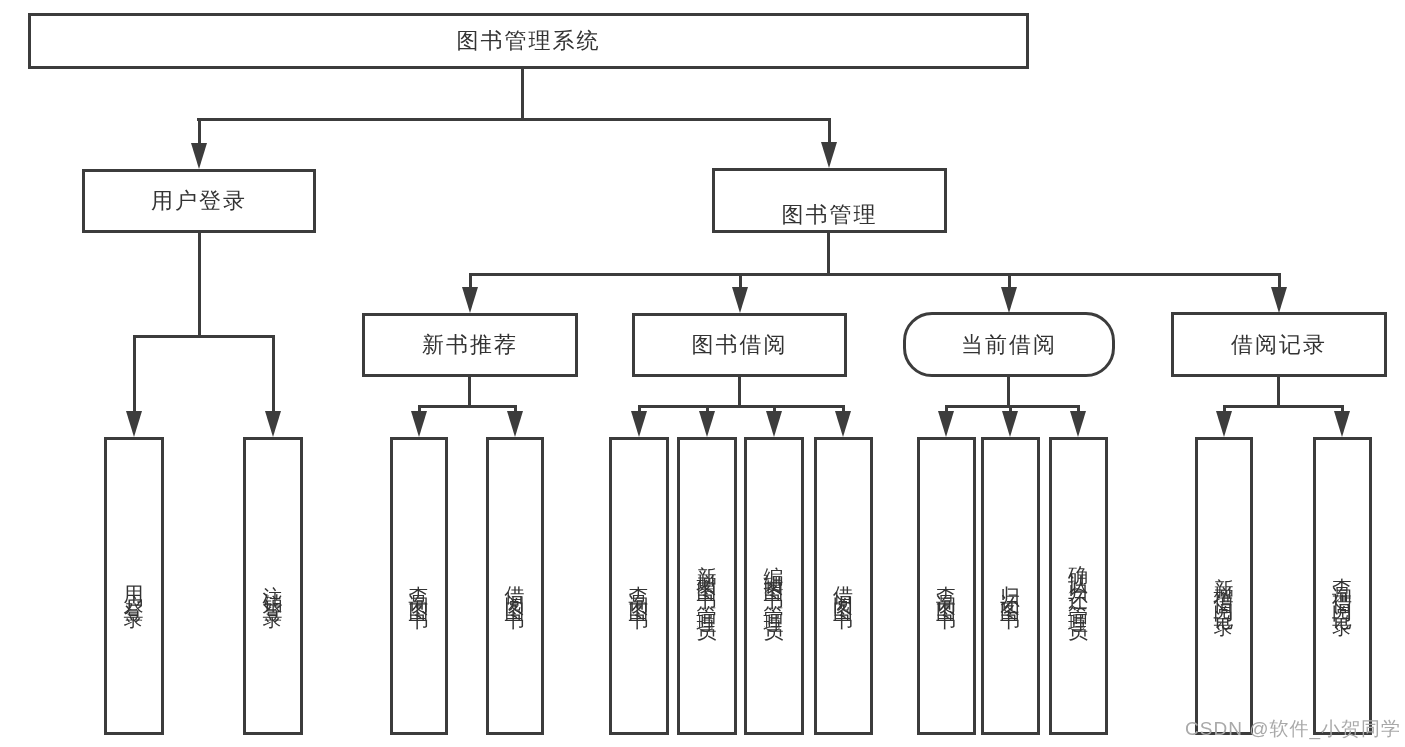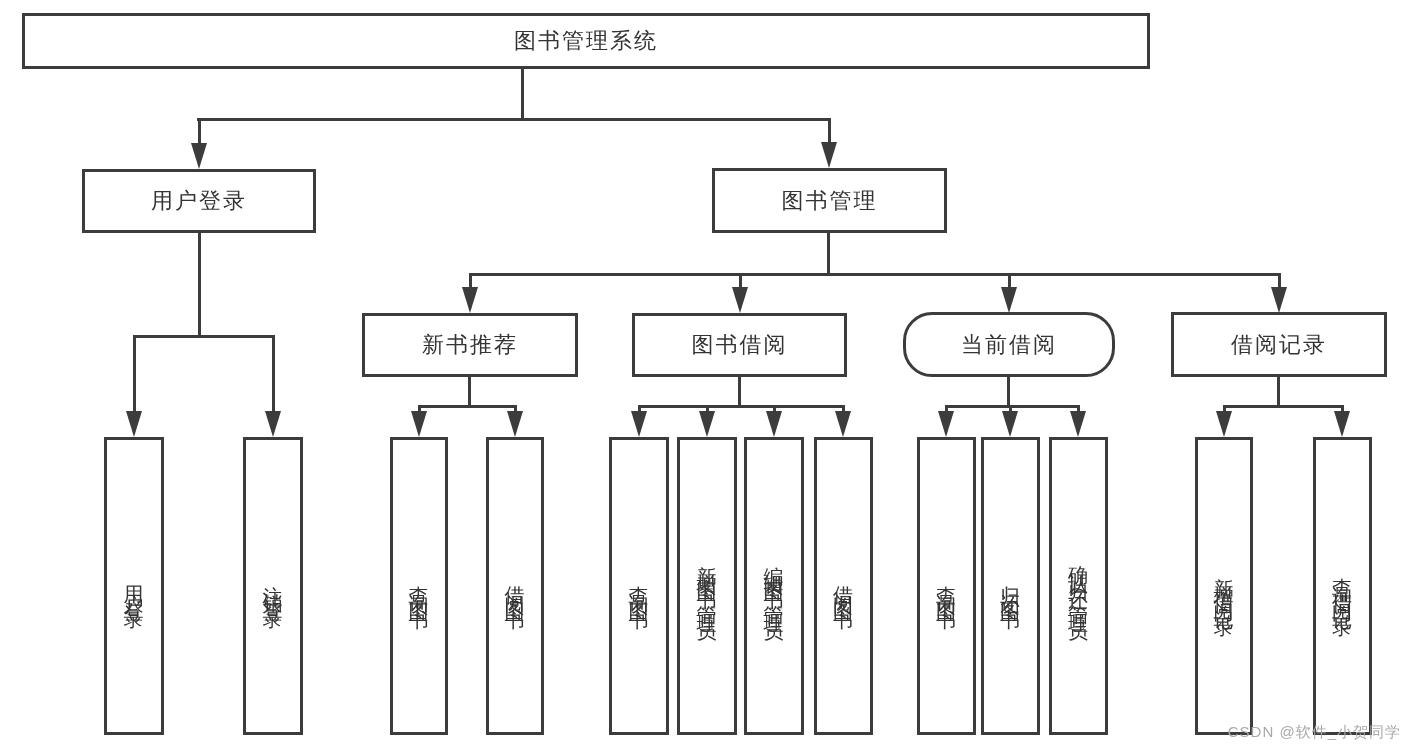--- a/index.html
+++ b/index.html
@@ -42,47 +42,47 @@
     position: absolute;
     width: 0; height: 0;
     border-left: 8px solid transparent;
     border-right: 8px solid transparent;
     border-top: 26px solid #3c3c3c;
   }
   .watermark {
     position: absolute;
     right: 4px;
     bottom: 5px;
-    font-size: 15px;
+    font-size: 19px;
     color: #a9a9a9;
     letter-spacing: 1px;
     white-space: nowrap;
   }
 </style>
 </head>
 <body>
 
 <div id="canvas">
 
-  <div class="box" style="left:22px; top:13px; width:1128px; height:56px;">
+  <div class="box" style="left:28px; top:13px; width:1001px; height:56px;">
     <span class="hlabel">图书管理系统</span>
   </div>
 
   <div class="vline" style="left:521px; top:69px; height:49px;"></div>
   <div class="hline" style="left:197px; top:118px; width:634px;"></div>
   <div class="vline" style="left:198px; top:118px; height:25px;"></div>
   <div class="ahead" style="left:191px; top:143px;"></div>
   <div class="vline" style="left:828px; top:118px; height:24px;"></div>
   <div class="ahead" style="left:821px; top:142px;"></div>
 
   <div class="box" style="left:82px; top:169px; width:234px; height:64px;">
     <span class="hlabel">用户登录</span>
   </div>
 
-  <div class="box" style="left:712px; top:168px; width:235px; height:65px;">
+  <div class="box" style="left:712px; top:168px; width:235px; height:65px;align-items:flex-end;">
     <span class="hlabel">图书管理</span>
   </div>
 
   <div class="vline" style="left:198px; top:233px; height:102px;"></div>
   <div class="hline" style="left:133px; top:335px; width:141px;"></div>
   <div class="vline" style="left:133px; top:335px; height:76px;"></div>
   <div class="ahead" style="left:126px; top:411px;"></div>
   <div class="vline" style="left:272px; top:335px; height:76px;"></div>
   <div class="ahead" style="left:265px; top:411px;"></div>
 

